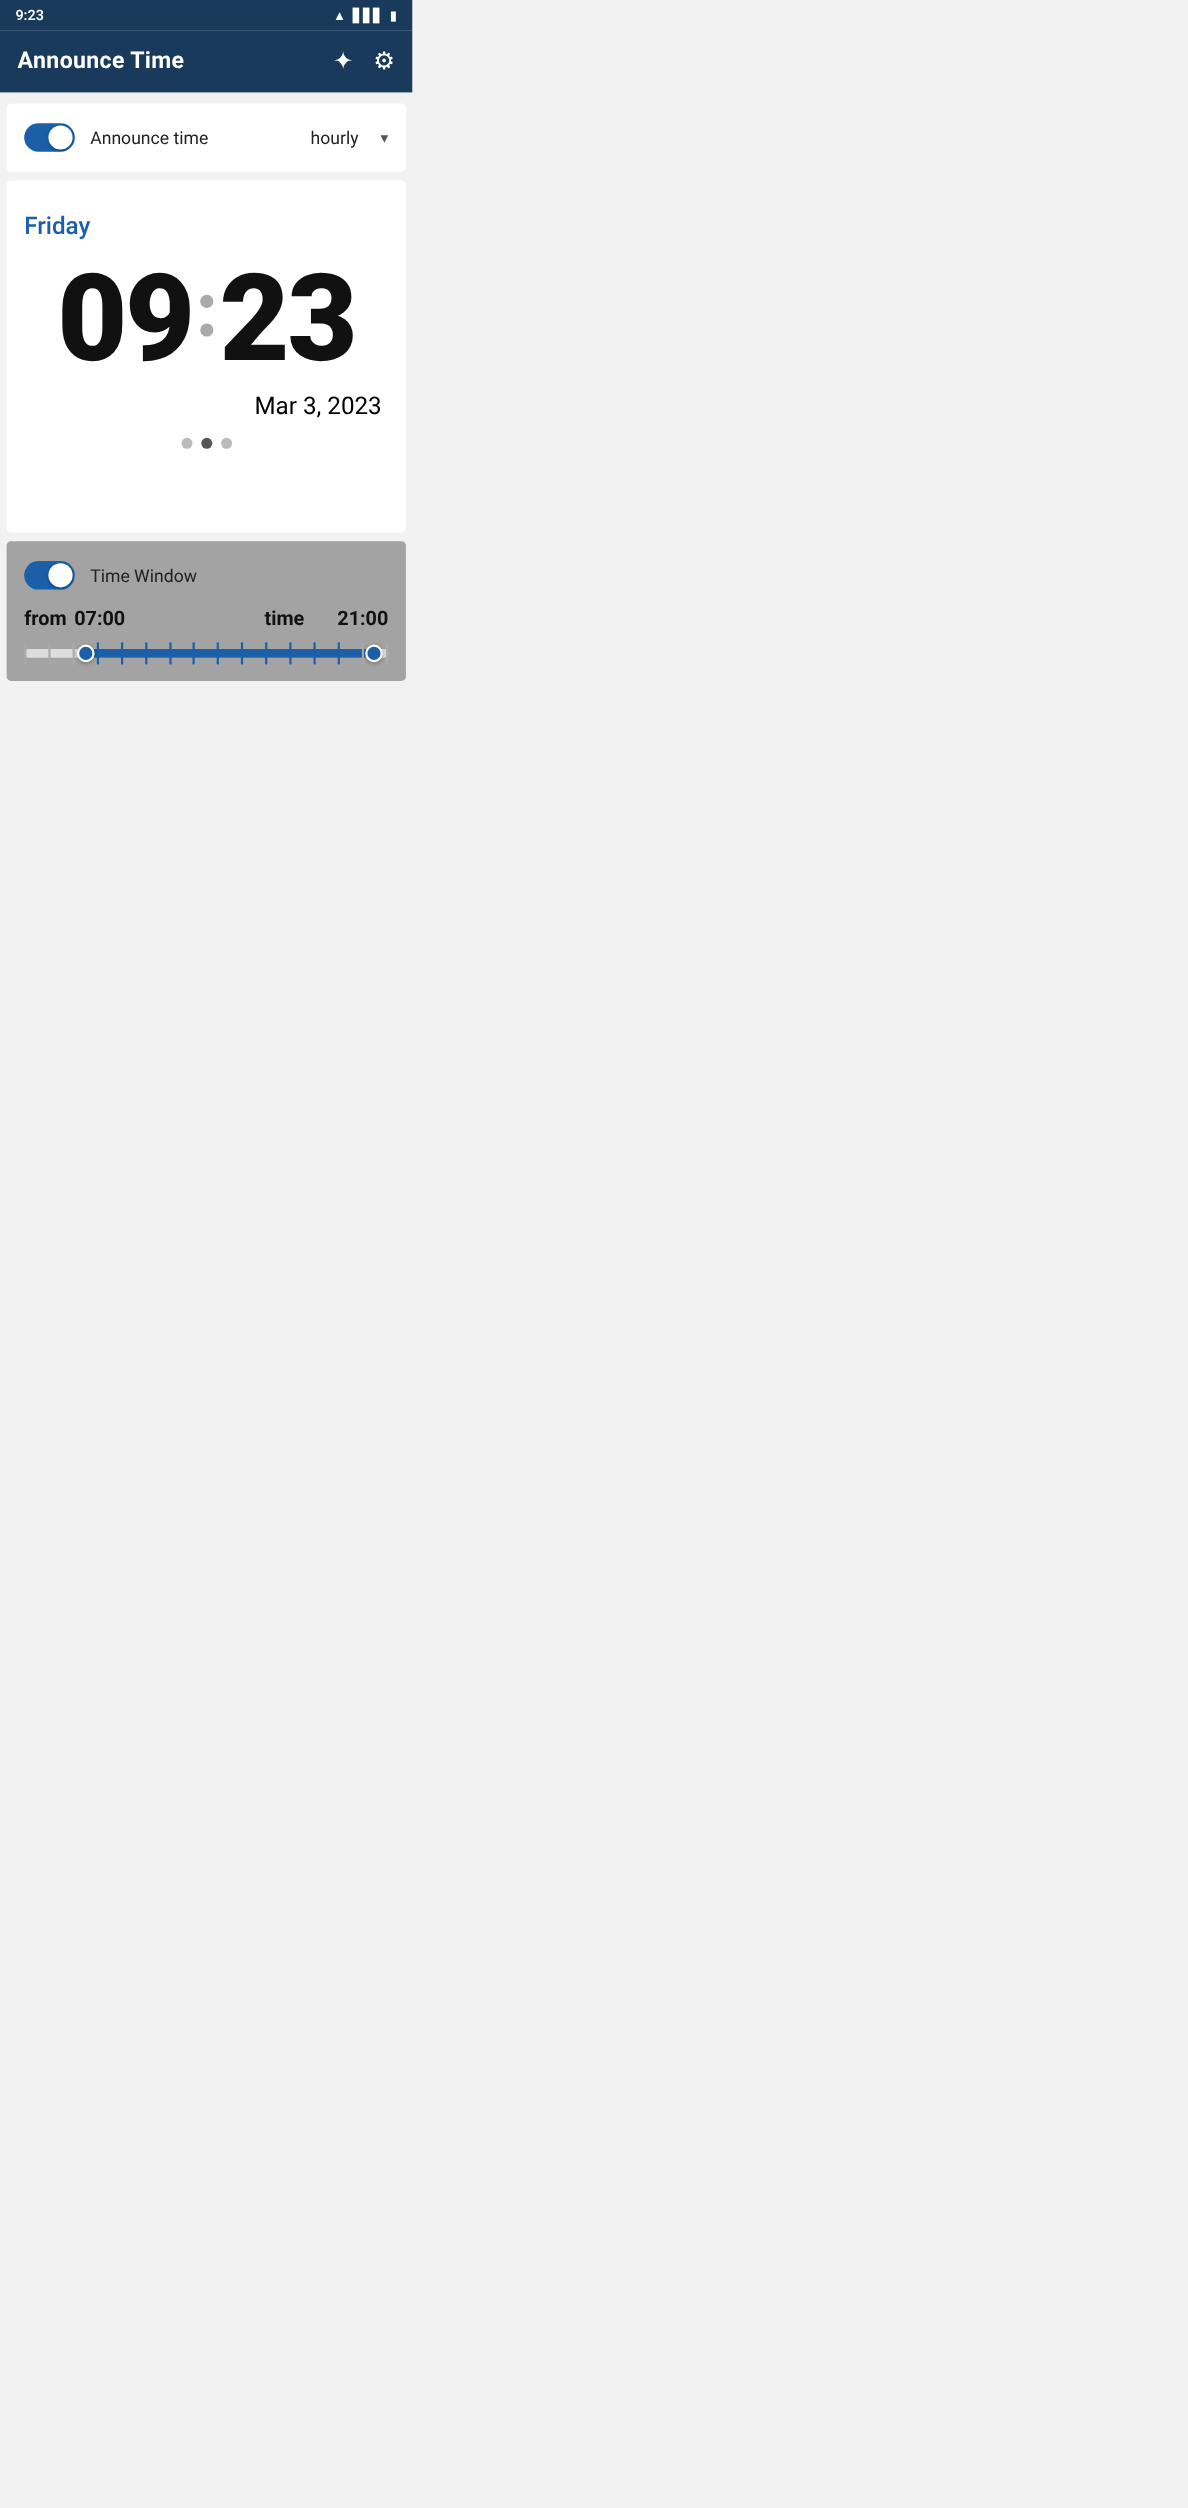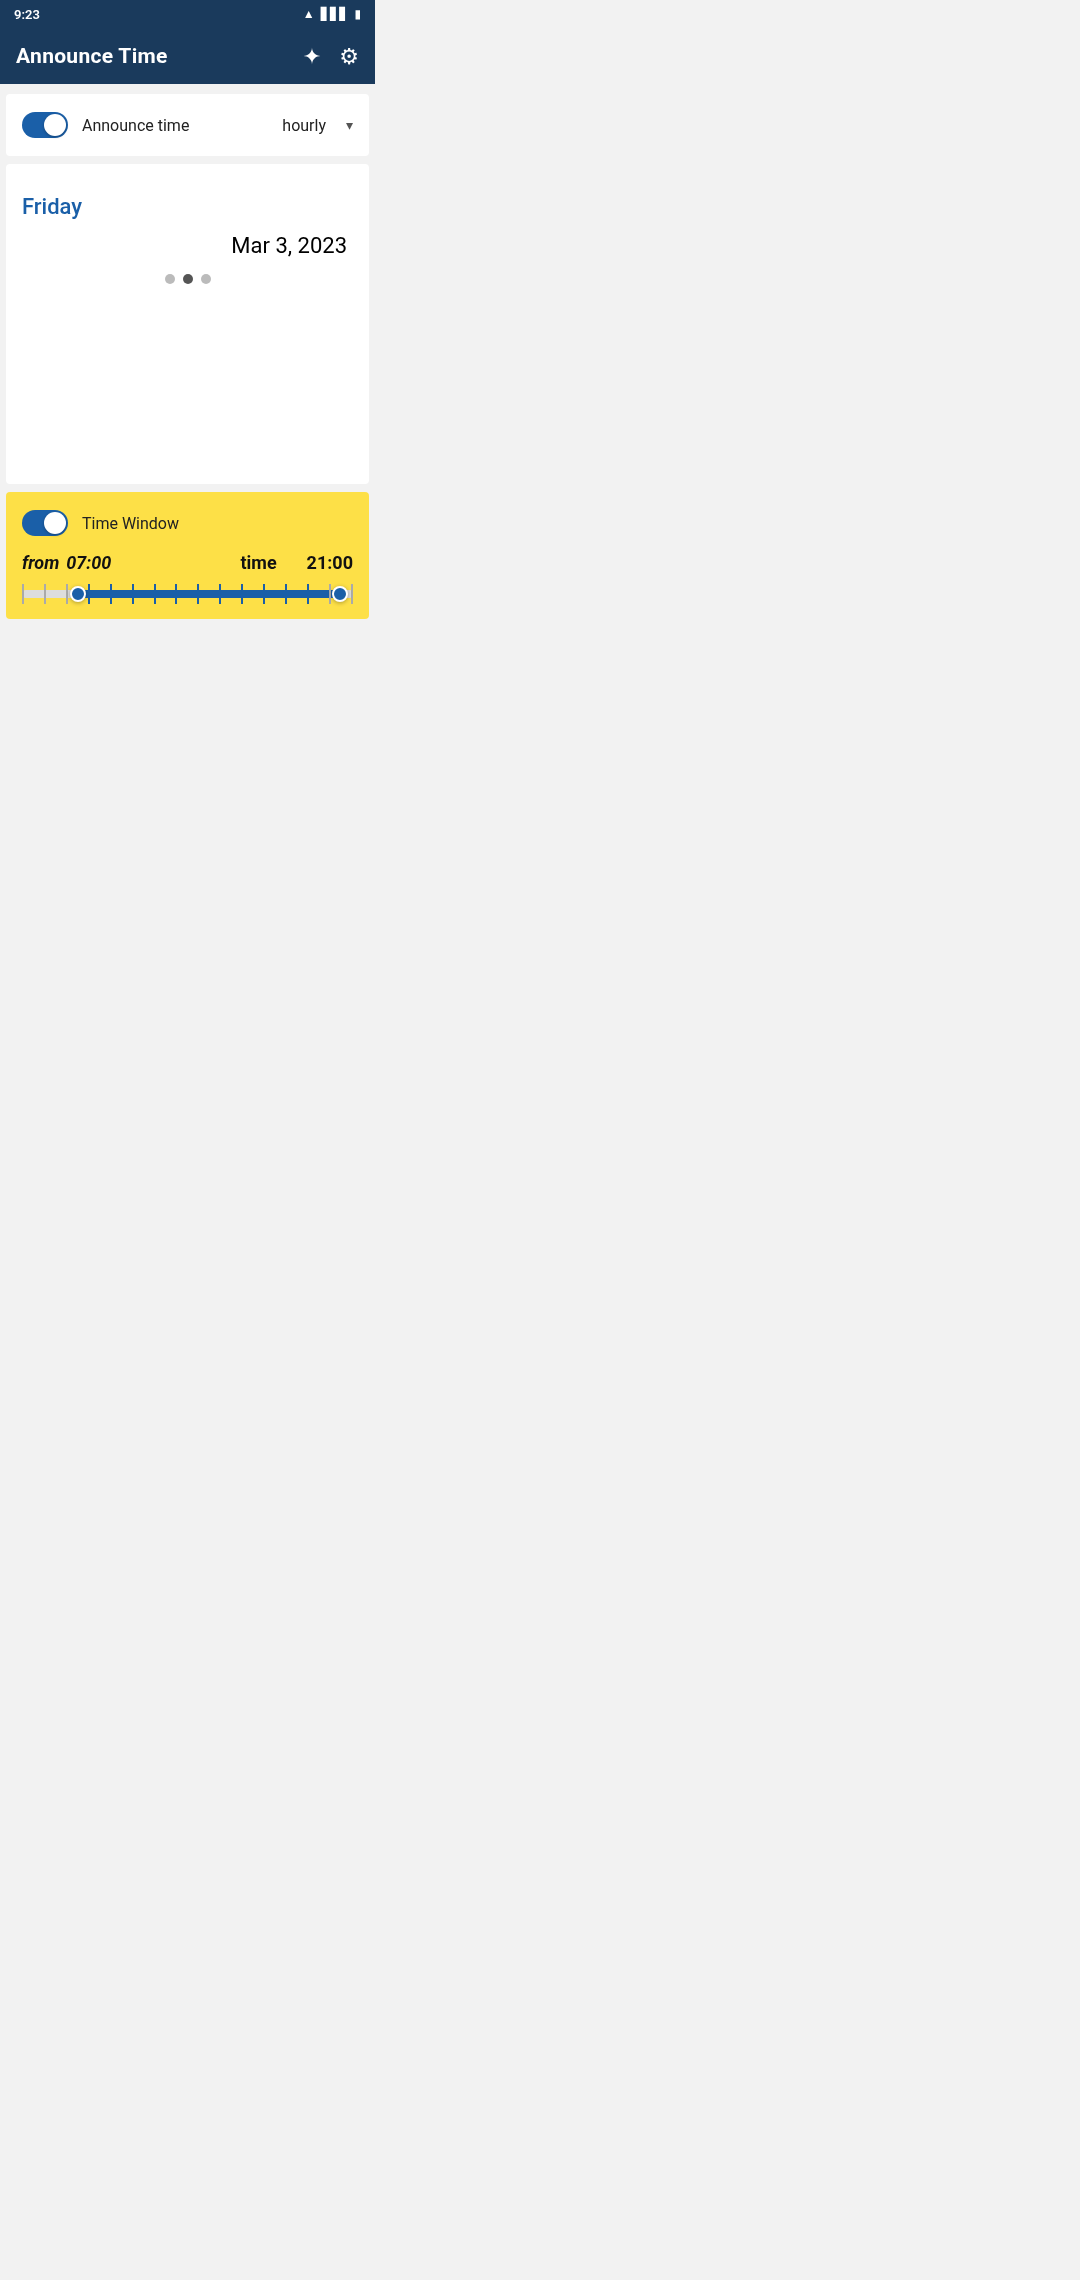--- a/index.html
+++ b/index.html
@@ -191,21 +191,21 @@
       height: 10px;
       border-radius: 50%;
       background: #bbb;
     }
     .dot.active {
       background: #555;
     }
 
     
     .time-window-card {
-      background: #fde047;
+      background: #a3a3a3;
       border-radius: 4px;
       margin: 0 6px;
       padding: 18px 16px 14px 16px;
     }
     .time-window-row {
       display: flex;
       align-items: center;
       gap: 14px;
       margin-bottom: 16px;
     }
@@ -214,21 +214,20 @@
       color: #222;
     }
     .time-range-row {
       display: flex;
       justify-content: space-between;
       margin-bottom: 10px;
     }
     .time-from {
       font-size: 14px;
       color: #555;
-      font-style: italic;
     }
     .time-from span, .time-until span {
       font-size: 18px;
       font-weight: 700;
       color: #111;
     }
     .time-until {
       font-size: 14px;
       color: #555;
       text-align: right;
@@ -332,20 +331,28 @@
       </div>
       <div class="announce-frequency">
         <span>hourly</span>
         <span class="chevron-down">▾</span>
       </div>
     </div>
   </div>
 
   <div class="clock-card card">
     <span class="day-label">Friday</span>
+    <div class="clock-display">
+      <span class="clock-hours">09</span>
+      <div class="clock-colon">
+        <div class="colon-dot"></div>
+        <div class="colon-dot"></div>
+      </div>
+      <span class="clock-minutes">23</span>
+    </div>
     <span class="date-label">Mar 3, 2023</span>
 
     <div class="page-dots" style="align-self:center;">
       <div class="dot"></div>
       <div class="dot active"></div>
       <div class="dot"></div>
     </div>
   </div>
 
   <div class="time-window-card card">

